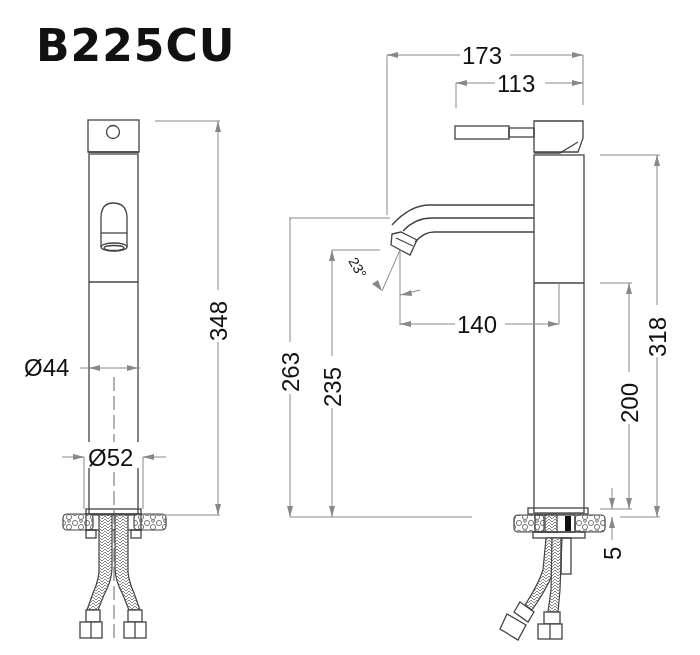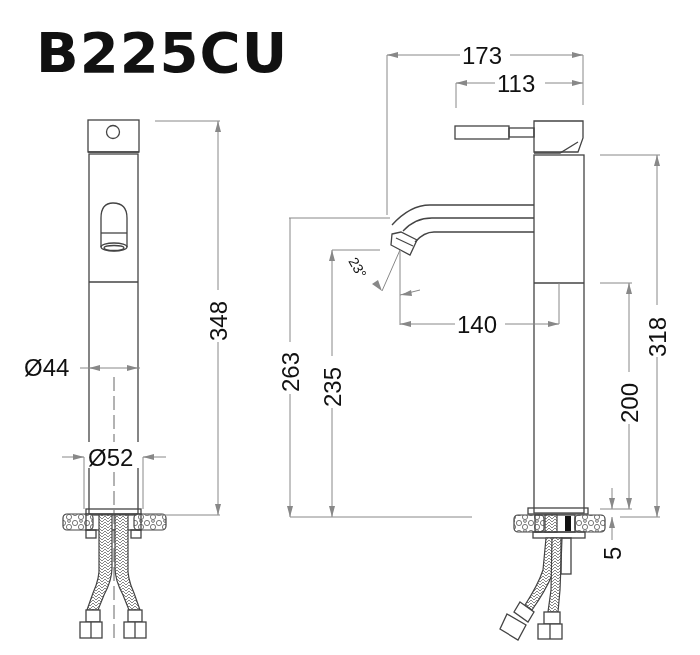--- a/index.html
+++ b/index.html
@@ -1,17 +1,17 @@
 <!DOCTYPE html>
 <html><head>
   <meta charset="utf-8">
   <style>
     html, body { margin: 0; padding: 0; background: #ffffff; }
     body { width: 700px; height: 655px; position: relative; overflow: hidden; font-family: "Liberation Sans", sans-serif; }
-    .title { position: absolute; left: 36px; top: 20px; font-family: "DejaVu Sans", sans-serif; font-weight: bold; font-size: 56px; color: #111; letter-spacing: 1px; }
+    .title { position: absolute; left: 36px; top: 20px; font-family: "DejaVu Sans", sans-serif; font-weight: bold; font-size: 44px; color: #111; letter-spacing: 1px; }
     svg { position: absolute; left: 0; top: 0; }
     .ol { fill: none; stroke: #444; stroke-width: 1.3; }
     .olw { fill: #fff; stroke: #444; stroke-width: 1.3; }
     .dim { fill: none; stroke: #888; stroke-width: 1; }
     .ctr { fill: none; stroke: #666; stroke-width: 1; stroke-dasharray: 14 5; }
     .arr { fill: #888; stroke: none; }
     .lbl { font-family: "Liberation Sans", sans-serif; font-size: 24px; fill: #111; }
     .lbl-sm { font-family: "Liberation Sans", sans-serif; font-size: 14px; fill: #111; }
     .hose { fill: url(#braid); stroke: #444; stroke-width: 1.2; }
     .gravel { fill: url(#rocks); stroke: #444; stroke-width: 1.2; }

